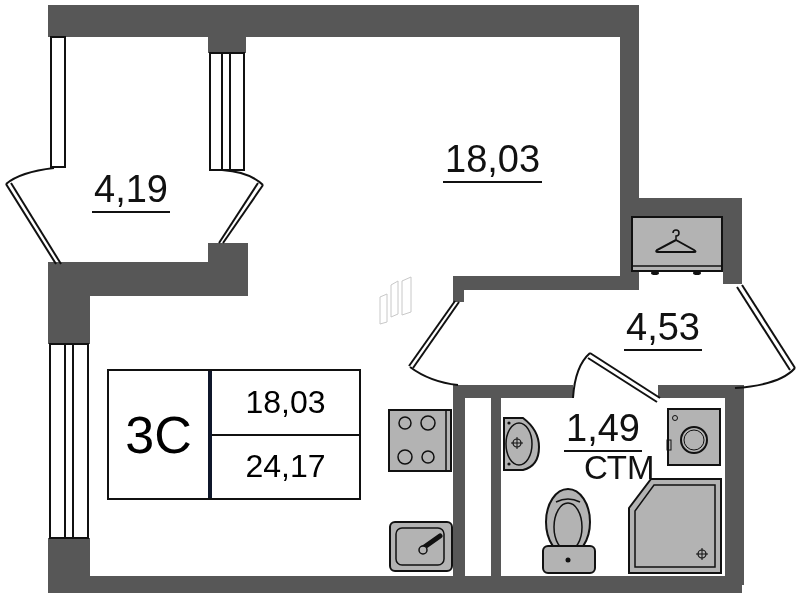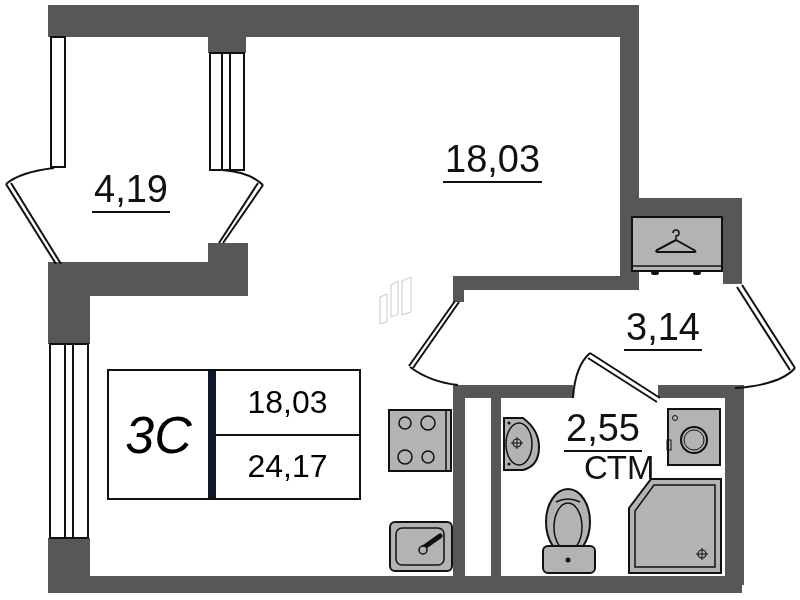--- a/index.html
+++ b/index.html
@@ -2,21 +2,21 @@
 <html><head>
 <meta charset="utf-8">
 <style>
   html, body { margin:0; padding:0; background:#ffffff; }
   body { width:800px; height:600px; position:relative; overflow:hidden; font-family:"Liberation Sans", sans-serif; }
   svg { position:absolute; left:0; top:0; }
   .lbl { position:absolute; color:#111; font-family:"Liberation Sans", sans-serif; line-height:1; white-space:nowrap; }
   .ul { border-bottom:2.5px solid #111; padding:0 2px 1px 2px; }
   .area-big { font-size:38px; }
   .summary { position:absolute; left:107px; top:369px; width:254px; height:131px; border:2px solid #111; box-sizing:border-box; background:#fff; display:flex; }
-  .summary .code { width:99px; border-right:8px solid #0f172a; display:flex; align-items:center; justify-content:center; font-size:52px;font-style:italic; }
+  .summary .code { width:99px; border-right:4px solid #0f172a; display:flex; align-items:center; justify-content:center; font-size:52px; }
   .summary .vals { flex:1; display:flex; flex-direction:column; }
   .summary .vals div { flex:1; display:flex; align-items:center; justify-content:center; font-size:32px; border-bottom:2px solid #111; }
   .summary .vals div:last-child { border-bottom:none; }
 </style>
 </head>
 <body>
 
 <svg width="800" height="600" viewBox="0 0 800 600">
 
   <g fill="#575757">
@@ -150,24 +150,24 @@
   </g>
 </svg>
 
 <div class="lbl area-big" style="left:92px; top:170px;">
   <span class="ul">4,19</span>
 </div>
 <div class="lbl area-big" style="left:443px; top:140px;">
   <span class="ul">18,03</span>
 </div>
 <div class="lbl area-big" style="left:624px; top:308px;">
-  <span class="ul">3,14</span>
+  <span class="ul">4,53</span>
 </div>
 <div class="lbl area-big" style="left:564px; top:409px;">
-  <span class="ul">2,55</span>
+  <span class="ul">1,49</span>
 </div>
 <div class="lbl" style="left:584px; top:451px; font-size:33px;">СТМ</div>
 
 <div class="summary">
   <div class="code">3C</div>
   <div class="vals">
     <div>18,03</div>
     <div>24,17</div>
   </div>
 </div>

